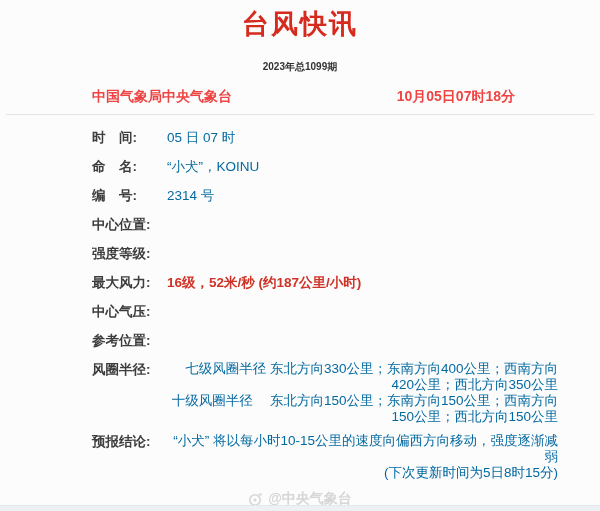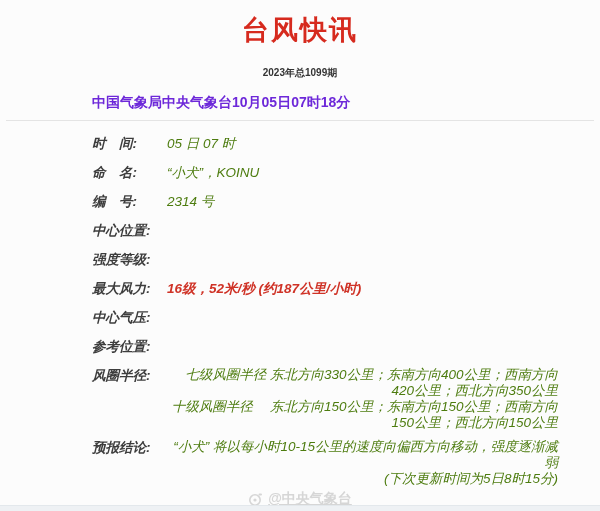--- a/index.html
+++ b/index.html
@@ -10,72 +10,71 @@
   }
   .page {
     position: relative;
     width: 600px;
     height: 511px;
     background: #fcfcfc;
     overflow: hidden;
     box-sizing: border-box;
   }
   .title {
-    margin: 10px;
+    margin: 4px;
     padding-top: 4px;
     text-align: center;
     font-size: 27px;
     line-height: 32px;
     font-weight: bold;
     color: #d62a1e;
     letter-spacing: 2px;
   }
   .issue {
     margin-top: 20px;
     text-align: center;
     font-size: 10px;
     font-weight: bold;
     color: #333333;
   }
   .meta {
     display: flex;
-    justify-content: flex-start;
+    justify-content: space-between;
     align-items: baseline;
     margin: 14px 85px 0 92px;
     font-size: 14px;
     font-weight: bold;
-    color: #6d28d9;
+    color: #ef4444;
   }
   .divider {
     height: 1px;
     background: #e4e4e4;
     margin: 8px 6px 0 6px;
   }
   .rows {
     margin: 14px 42px 0 92px;
   }
   .row {
     display: flex;
     margin-bottom: 12px;
-    font-style: italic;
   }
   .row .label {
     flex: none;
     width: 75px;
     font-size: 13.5px;
     line-height: 17px;
     font-weight: bold;
     color: #3d3d3d;
     white-space: nowrap;
   }
   .row .value {
     flex: 1;
     font-size: 13.5px;
     line-height: 17px;
-    color: #4d7c0f;
+    color: #0369a1;
   }
   .row .value.red {
     color: #cf3226;
     font-weight: bold;
   }
   .row.multiline {
     margin-bottom: 8px;
   }
   .row.multiline .value p {
     margin: 0;
@@ -88,21 +87,20 @@
     left: 0;
     width: 100%;
     display: flex;
     justify-content: center;
     align-items: center;
     gap: 5px;
     font-size: 14px;
     font-weight: bold;
     color: #d6d6d6;
     pointer-events: none;
-    text-decoration: underline;
   }
   .watermark svg {
     display: block;
   }
   .bottom-strip {
     position: absolute;
     left: 0;
     bottom: 0;
     width: 100%;
     height: 5px;

